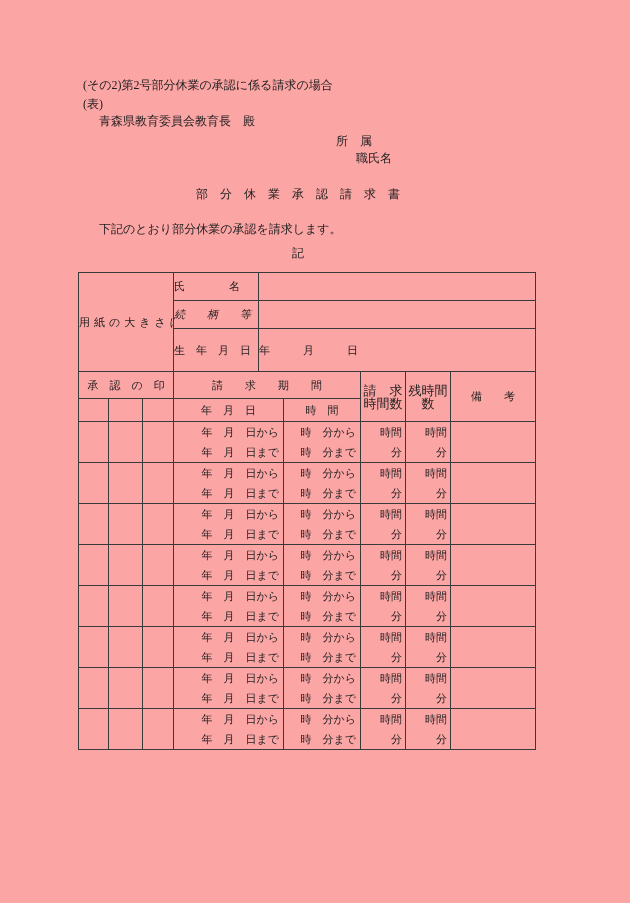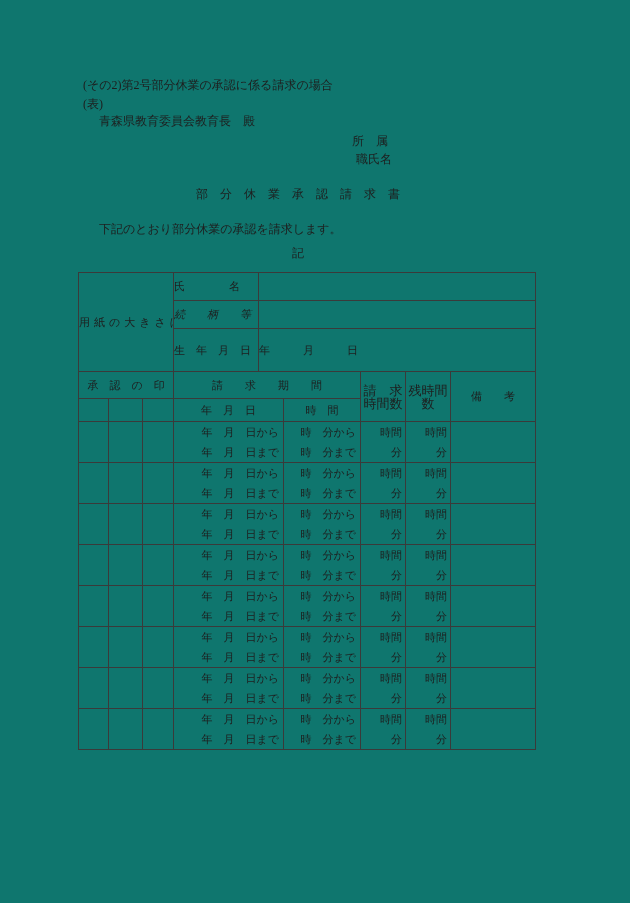--- a/index.html
+++ b/index.html
@@ -1,29 +1,29 @@
 <!DOCTYPE html>
 <html><head>
 <meta charset="utf-8">
 <style>
   html,body{margin:0;padding:0;}
   .page{
     position:relative;
     width:630px;height:903px;
-    background:#0f766e;
+    background:#fca5a5;
     color:#1e1e1e;
     font-family:"Liberation Serif","DejaVu Serif",serif;
     overflow:hidden;
   }
   .abs{position:absolute;font-size:12px;line-height:14px;white-space:pre;}
   #variant{left:83px;top:78px;}
   #omote{left:83px;top:97px;}
   #addressee{left:99px;top:114px;}
-  #affiliation{left:352px;top:134px;}
-  #positionname{left:356px;top:152px;}
+  #affiliation{left:336px;top:134px;}
+  #positionname{left:356px;top:152px;font-family:Liberation Mono, monospace;}
   #title{left:78px;top:187px;width:440px;text-align:center;}
   #intro{left:99px;top:222px;}
   #ki{left:78px;top:246px;width:440px;text-align:center;}
   #note{left:90px;top:731px;}
 
   table.req{
     position:absolute;left:78px;top:272px;
     width:457px;
     border-collapse:collapse;table-layout:fixed;
   }

